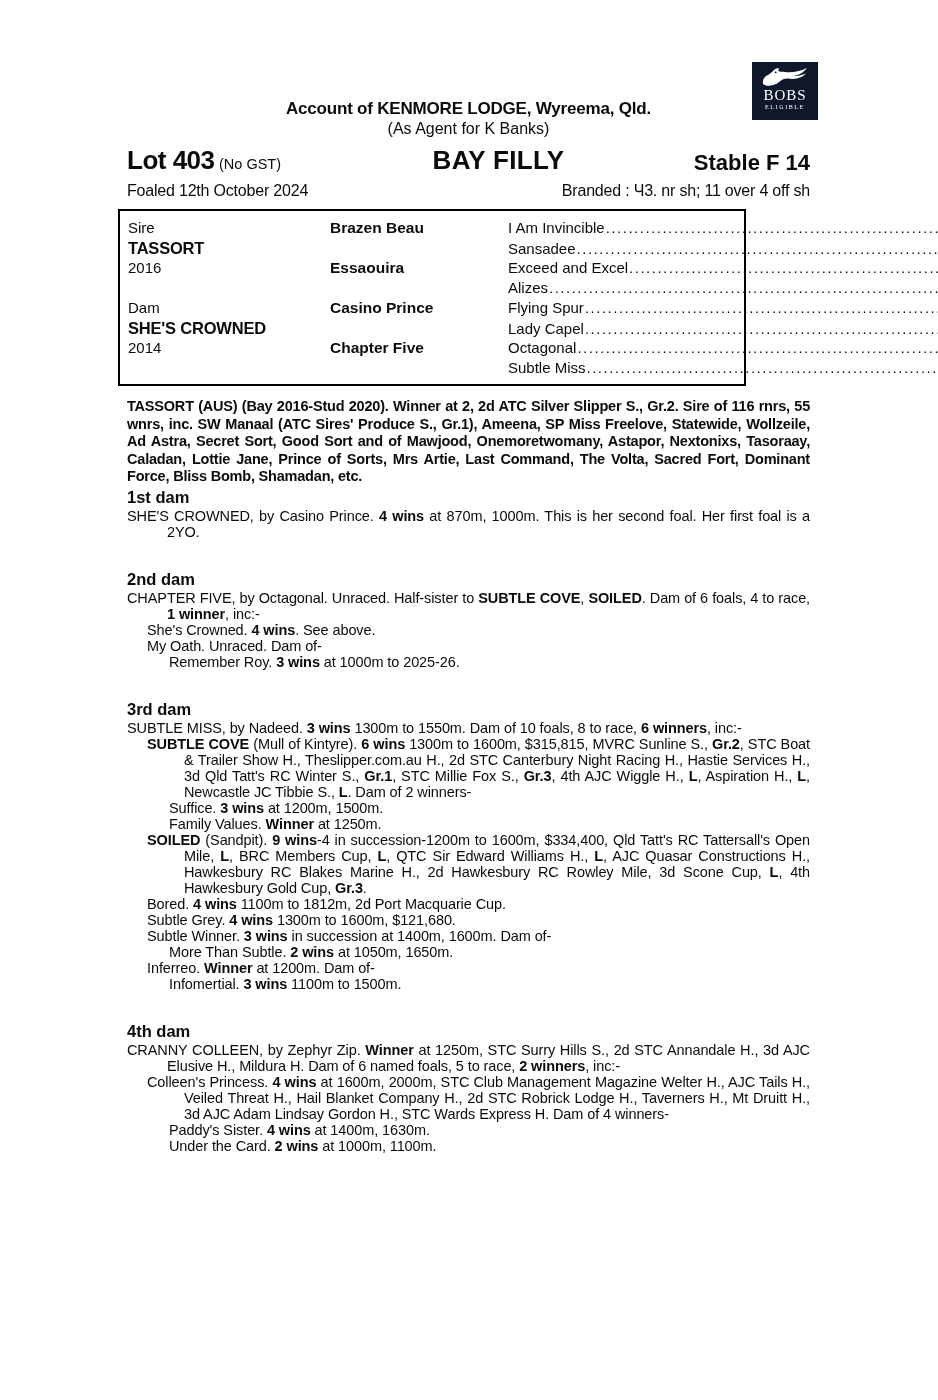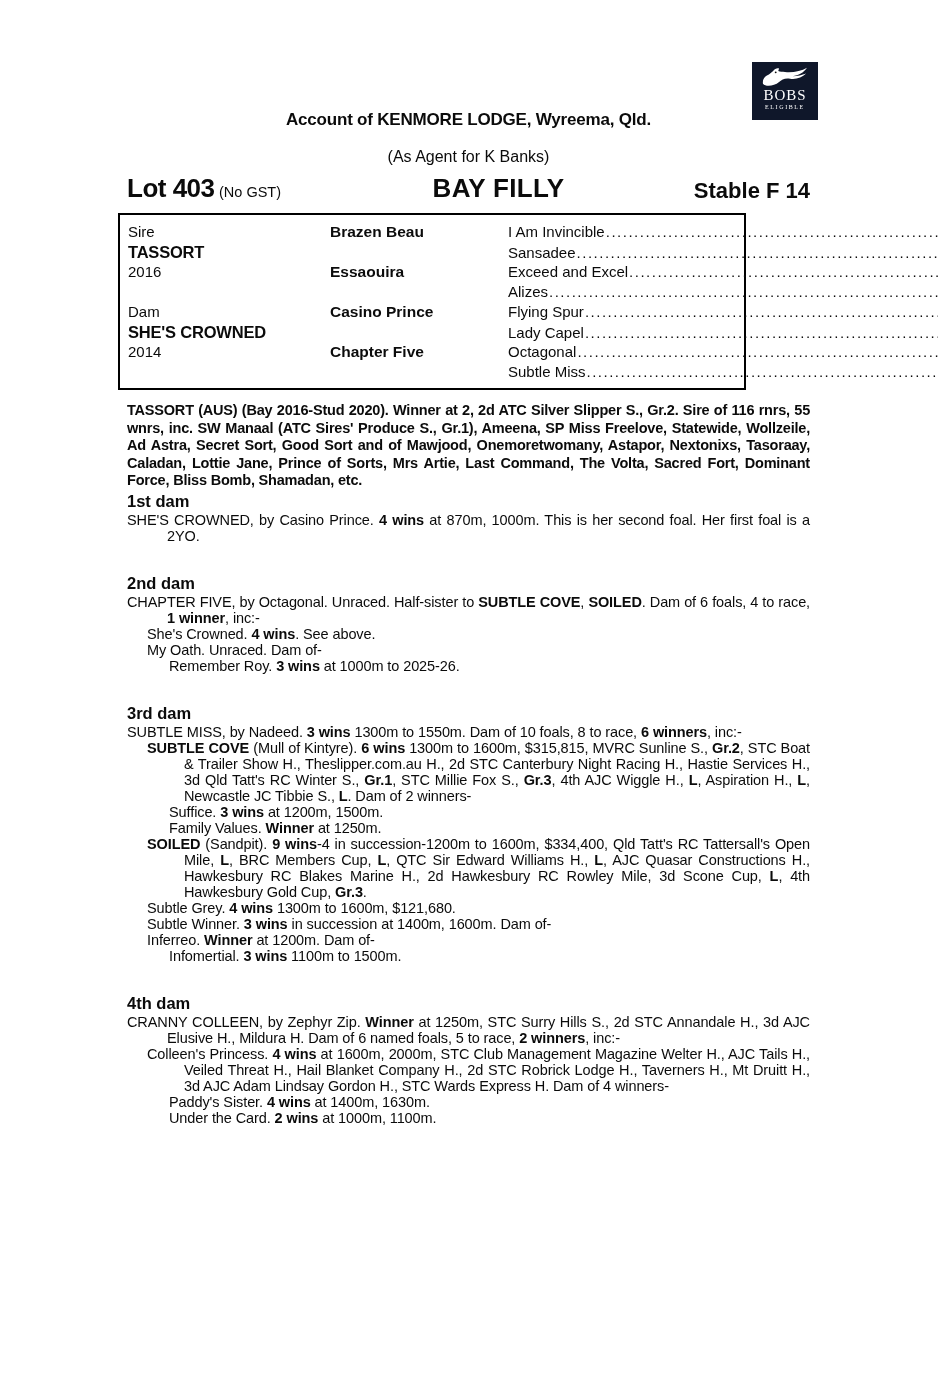--- a/index.html
+++ b/index.html
@@ -1,28 +1,28 @@
 <!DOCTYPE html>
 <html><head>
 <meta charset="utf-8">
 <style>
   html,body{margin:0;padding:0;background:#ffffff;}
   body{width:938px;height:1400px;font-family:"Liberation Sans","DejaVu Sans",sans-serif;color:#0b0b0b;}
   .page{position:relative;width:938px;height:1400px;overflow:hidden;background:#fff;}
-  .content{position:absolute;left:127px;top:16px;width:683px;}
+  .content{position:absolute;left:127px;top:5px;width:683px;}
 
   
   .bobs-logo{position:absolute;left:752px;top:62px;width:66px;height:58px;background:#0f172a;color:#fff;text-align:center;}
   .bobs-logo svg{display:block;margin:4px auto 0;width:54px;height:22px;}
   .bobs-word{font-family:"Liberation Serif","DejaVu Serif",serif;font-size:15px;letter-spacing:1px;line-height:15px;}
   .bobs-sub{font-size:6px;letter-spacing:1.6px;line-height:9px;font-family:"Liberation Serif","DejaVu Serif",serif;}
 
   
   .account{margin-top:94px;font-weight:bold;font-size:17px;text-align:center;letter-spacing:-0.2px;}
-  .agent{font-size:16px;text-align:center;margin-top:18px;}
+  .agent{font-size:16px;text-align:center;margin-top:1px;}
   .lot-row{display:flex;align-items:flex-end;margin-top:7px;}
   .lot-left{width:190px;white-space:nowrap;}
   .lot-num{font-weight:bold;font-size:26px;letter-spacing:-0.5px;}
   .gst{font-size:14.5px;}
   .title{flex:1;text-align:center;font-weight:bold;font-size:26px;letter-spacing:0.3px;}
   .stable{width:130px;text-align:right;font-weight:bold;font-size:22px;}
   .foal-row{display:flex;justify-content:space-between;font-size:16px;margin-top:6px;letter-spacing:-0.2px;}
 
   
   .ped-table{box-sizing:border-box;margin-left:-9px;margin-top:9px;width:628px;border:2px solid #000;padding:7px 8px 6px;}
@@ -62,20 +62,24 @@
   <div class="content">
     <div class="account">Account of KENMORE LODGE, Wyreema, Qld.</div>
     <div class="agent">(As Agent for K Banks)</div>
 
     <div class="lot-row">
       <div class="lot-left"><span class="lot-num">Lot 403</span> <span class="gst">(No GST)</span></div>
       <div class="title">BAY FILLY</div>
       <div class="stable">Stable F 14</div>
     </div>
 
+    <div class="foal-row">
+      <div>Foaled 12th October 2024</div>
+      <div><span>Branded : </span><span>Ч3. nr sh; 11 over 4 off sh</span></div>
+    </div>
 
     <div class="ped-table">
       <div class="prow">
         <div class="c1">Sire</div>
         <div class="c2">Brazen Beau</div>
         <div class="c3">
             <span>I Am Invincible</span>
             <span class="dots"></span>
           </div>
       </div>
@@ -153,22 +157,24 @@
         <div class="para lv2"><span>Remember Roy. </span><span class="b">3 wins</span><span> at 1000m to 2025-26.</span></div>
       </div>
 
       <div class="section">
         <div class="dam-head">3rd dam</div>
         <div class="para lv0"><span>SUBTLE MISS, by Nadeed. </span><span class="b">3 wins</span><span> 1300m to 1550m. Dam of 10 foals, 8 to race, </span><span class="b">6 winners</span><span>, inc:-</span></div>
         <div class="para lv1"><span class="b">SUBTLE COVE</span><span> (Mull of Kintyre). </span><span class="b">6 wins</span><span> 1300m to 1600m, $315,815, MVRC Sunline S., </span><span class="b">Gr.2</span><span>, STC Boat &amp; Trailer Show H., Theslipper.com.au H., 2d STC Canterbury Night Racing H., Hastie Services H., 3d Qld Tatt's RC Winter S., </span><span class="b">Gr.1</span><span>, STC Millie Fox S., </span><span class="b">Gr.3</span><span>, 4th AJC Wiggle H., </span><span class="b">L</span><span>, Aspiration H., </span><span class="b">L</span><span>, Newcastle JC Tibbie S., </span><span class="b">L</span><span>. Dam of 2 winners-</span></div>
         <div class="para lv2"><span>Suffice. </span><span class="b">3 wins</span><span> at 1200m, 1500m.</span></div>
         <div class="para lv2"><span>Family Values. </span><span class="b">Winner</span><span> at 1250m.</span></div>
         <div class="para lv1"><span class="b">SOILED</span><span> (Sandpit). </span><span class="b">9 wins</span><span>-4 in succession-1200m to 1600m, $334,400, Qld Tatt's RC Tattersall's Open Mile, </span><span class="b">L</span><span>, BRC Members Cup, </span><span class="b">L</span><span>, QTC Sir Edward Williams H., </span><span class="b">L</span><span>, AJC Quasar Constructions H., Hawkesbury RC Blakes Marine H., 2d Hawkesbury RC Rowley Mile, 3d Scone Cup, </span><span class="b">L</span><span>, 4th Hawkesbury Gold Cup, </span><span class="b">Gr.3</span><span>.</span></div>
+        <div class="para lv1"><span>Bored. </span><span class="b">4 wins</span><span> 1100m to 1812m, 2d Port Macquarie Cup.</span></div>
         <div class="para lv1"><span>Subtle Grey. </span><span class="b">4 wins</span><span> 1300m to 1600m, $121,680.</span></div>
         <div class="para lv1"><span>Subtle Winner. </span><span class="b">3 wins</span><span> in succession at 1400m, 1600m. Dam of-</span></div>
+        <div class="para lv2"><span>More Than Subtle. </span><span class="b">2 wins</span><span> at 1050m, 1650m.</span></div>
         <div class="para lv1"><span>Inferreo. </span><span class="b">Winner</span><span> at 1200m. Dam of-</span></div>
         <div class="para lv2"><span>Infomertial. </span><span class="b">3 wins</span><span> 1100m to 1500m.</span></div>
       </div>
 
       <div class="section">
         <div class="dam-head">4th dam</div>
         <div class="para lv0"><span>CRANNY COLLEEN, by Zephyr Zip. </span><span class="b">Winner</span><span> at 1250m, STC Surry Hills S., 2d STC Annandale H., 3d AJC Elusive H., Mildura H. Dam of 6 named foals, 5 to race, </span><span class="b">2 winners</span><span>, inc:-</span></div>
         <div class="para lv1"><span>Colleen's Princess. </span><span class="b">4 wins</span><span> at 1600m, 2000m, STC Club Management Magazine Welter H., AJC Tails H., Veiled Threat H., Hail Blanket Company H., 2d STC Robrick Lodge H., Taverners H., Mt Druitt H., 3d AJC Adam Lindsay Gordon H., STC Wards Express H. Dam of 4 winners-</span></div>
         <div class="para lv2"><span>Paddy's Sister. </span><span class="b">4 wins</span><span> at 1400m, 1630m.</span></div>
         <div class="para lv2"><span>Under the Card. </span><span class="b">2 wins</span><span> at 1000m, 1100m.</span></div>

